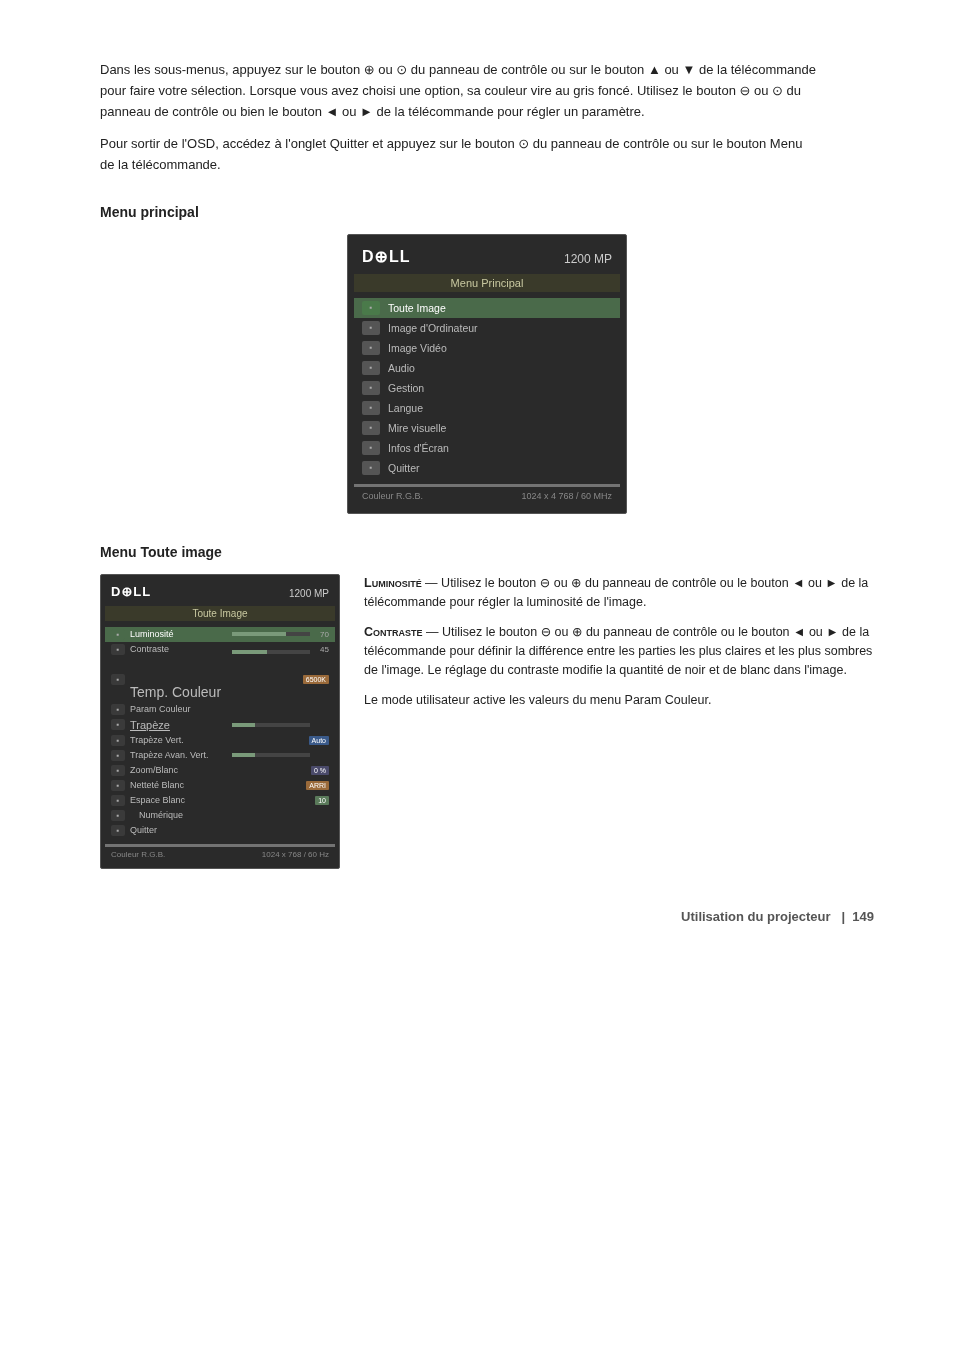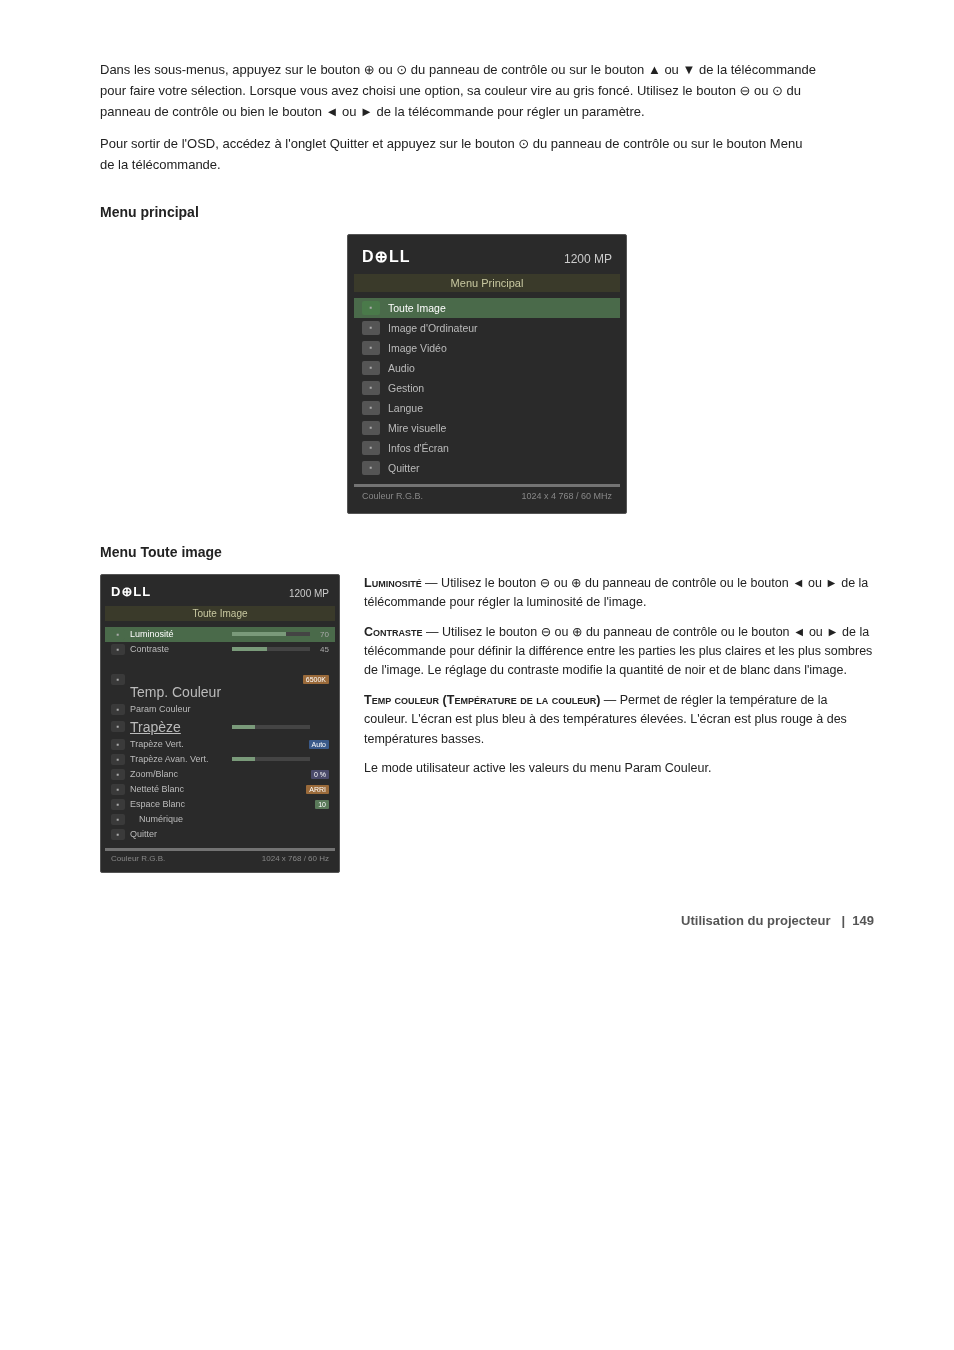--- a/index.html
+++ b/index.html
@@ -243,40 +243,40 @@
         <div style="flex:1;height:4px;background:#444;position:relative;">
           <div style="width:70%;height:100%;background:#7a9a7a;"></div>
         </div>
         <span style="color:#aaa;font-size:8px;margin-left:3px;min-width:16px;text-align:right;">70</span>
       </div>
   </div>
         <div class="osd-item">
     <div class="osd-item-icon" style="background:#3a3a3a">▪</div>
     <span class="osd-item-text" style="font-size:9px;">Contraste</span>
 
-      <div style="flex:1;display:flex;align-items:center;margin-left:4px;">
+      <div style="flex:1;display:flex;align-items:flex-end;margin-left:4px;">
         <div style="flex:1;height:4px;background:#444;position:relative;">
           <div style="width:45%;height:100%;background:#7a9a7a;"></div>
         </div>
         <span style="color:#aaa;font-size:8px;margin-left:3px;min-width:16px;text-align:right;">45</span>
       </div>
   </div>
         <div class="osd-item">
     <div class="osd-item-icon" style="background:#3a3a3a">▪</div>
     <span class="osd-item-text" style="font-size:14px;margin-top:25px;">Temp. Couleur</span>
     <span style="background:#9a6a3a;color:#fff;font-size:7px;padding:1px 3px;border-radius:1px;margin-left:auto;">6500K</span>
   </div>
         <div class="osd-item">
     <div class="osd-item-icon" style="background:#3a3a3a">▪</div>
     <span class="osd-item-text" style="font-size:9px;">Param Couleur</span>
 
   </div>
         <div class="osd-item">
     <div class="osd-item-icon" style="background:#3a3a3a">▪</div>
-    <span class="osd-item-text" style="font-size:14px;text-decoration:underline;">Trapèze</span>
+    <span class="osd-item-text" style="font-size:11px;text-decoration:underline;">Trapèze</span>
 
       <div style="flex:1;display:flex;align-items:center;margin-left:4px;">
         <div style="flex:1;height:4px;background:#444;position:relative;">
           <div style="width:30%;height:100%;background:#7a9a7a;"></div>
         </div>
         <span style="color:#aaa;font-size:8px;margin-left:3px;min-width:16px;text-align:right;"></span>
       </div>
   </div>
         <div class="osd-item">
     <div class="osd-item-icon" style="background:#3a3a3a">▪</div>
@@ -326,23 +326,20 @@
     </div>
   </div>
 
   <div class="right-text">
     <p>
       <span class="term">Luminosité</span><span> —</span><span> Utilisez le bouton ⊖ ou ⊕ du panneau de contrôle ou le bouton ◄ ou ► de la télécommande pour régler la luminosité de l'image.</span>
     </p>
     <p>
       <span class="term">Contraste</span><span> —</span><span> Utilisez le bouton ⊖ ou ⊕ du panneau de contrôle ou le bouton ◄ ou ► de la télécommande pour définir la différence entre les parties les plus claires et les plus sombres de l'image. Le réglage du contraste modifie la quantité de noir et de blanc dans l'image.</span>
     </p>
-    <p>
-      <span class="term">Temp couleur (Température de la couleur)</span><span> —</span><span> Permet de régler la température de la couleur. L'écran est plus bleu à des températures élevées. L'écran est plus rouge à des températures basses.</span>
-    </p>
     <p>Le mode utilisateur active les valeurs du menu Param Couleur.</p>
   </div>
 </div>
 
 <div class="page-footer">
   <span>Utilisation du projecteur</span>
   &nbsp;&nbsp;<span>|</span>&nbsp;&nbsp;<span><strong>149</strong></span>
 </div>
 
 </body></html>

